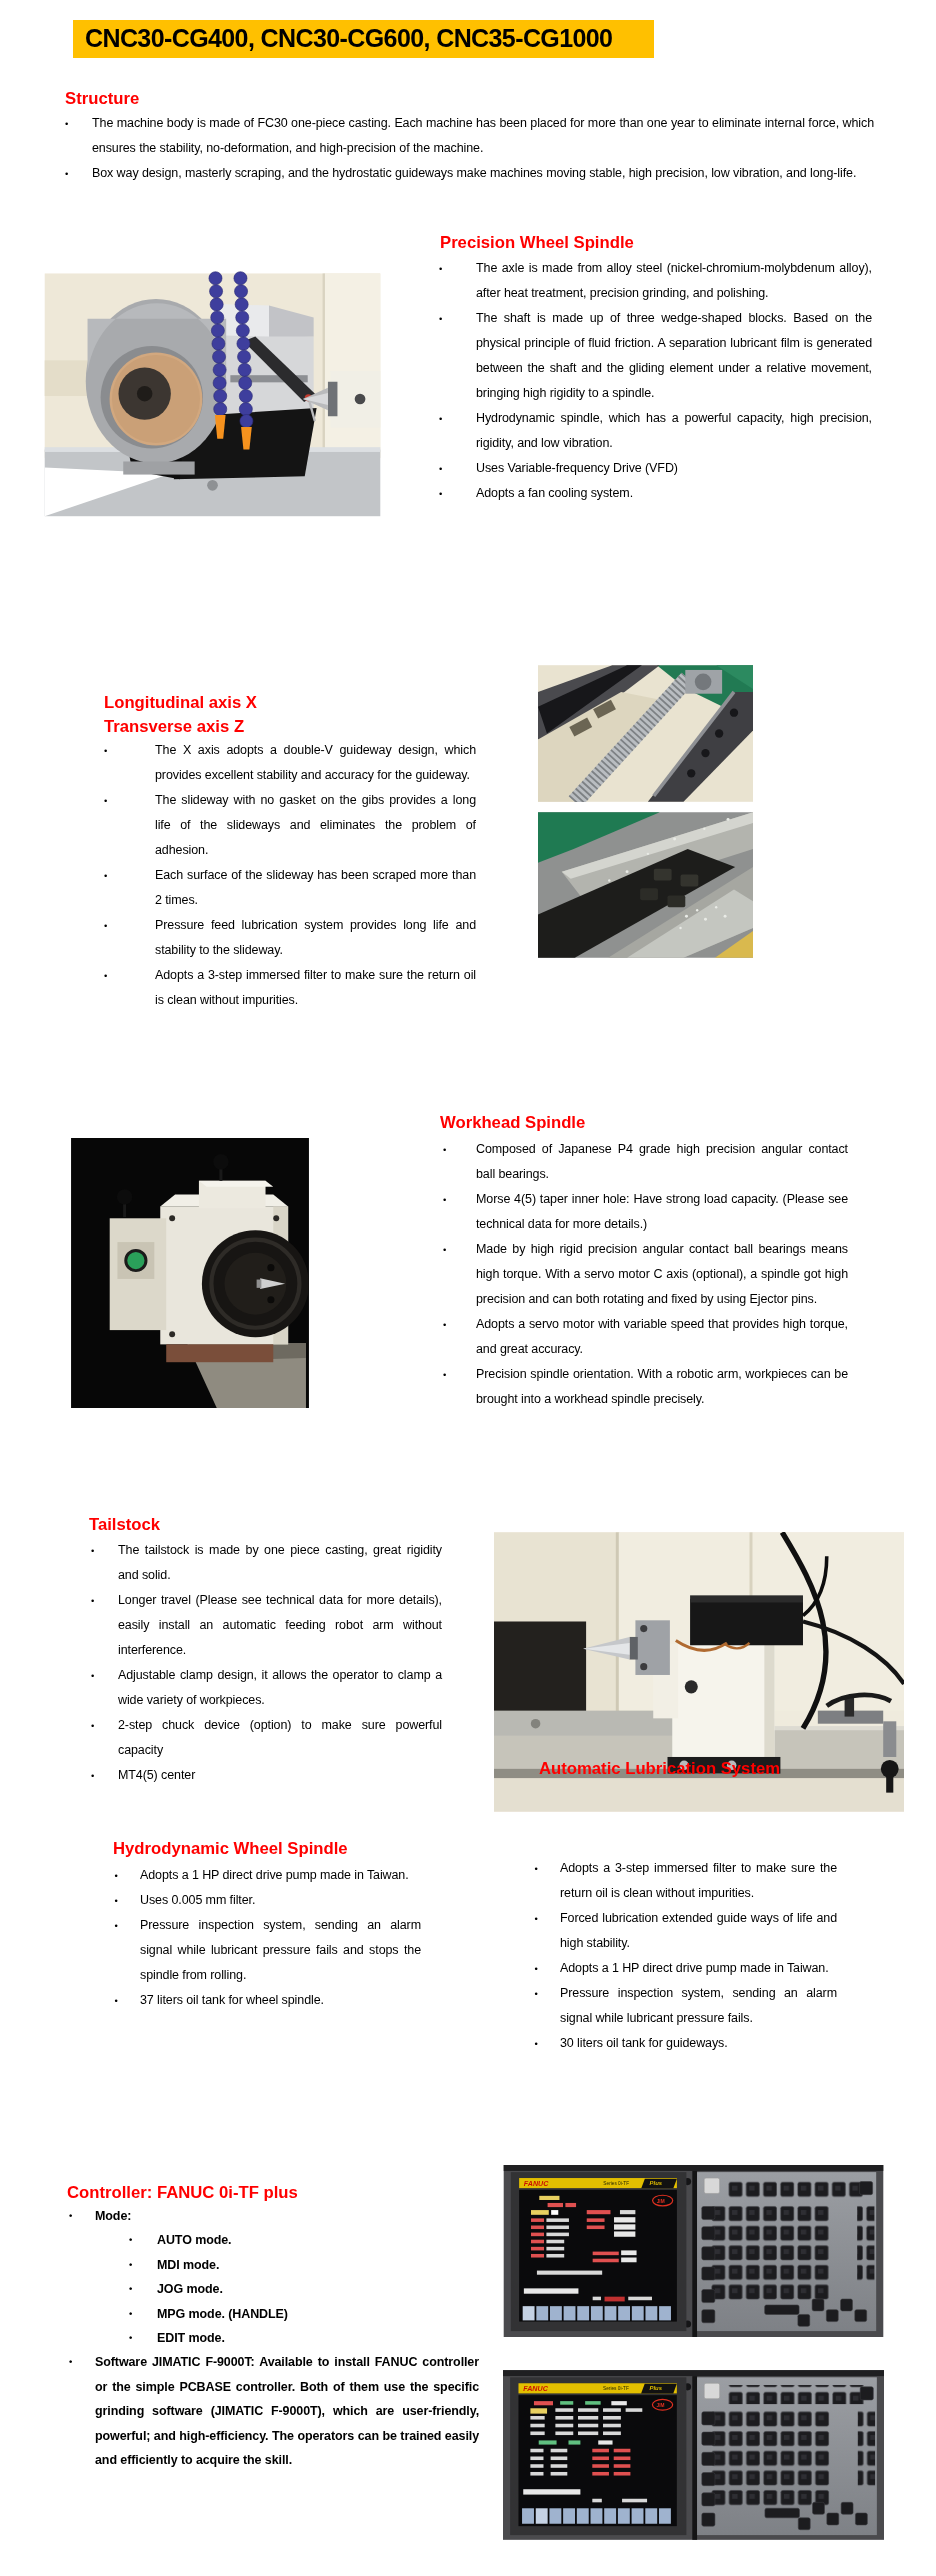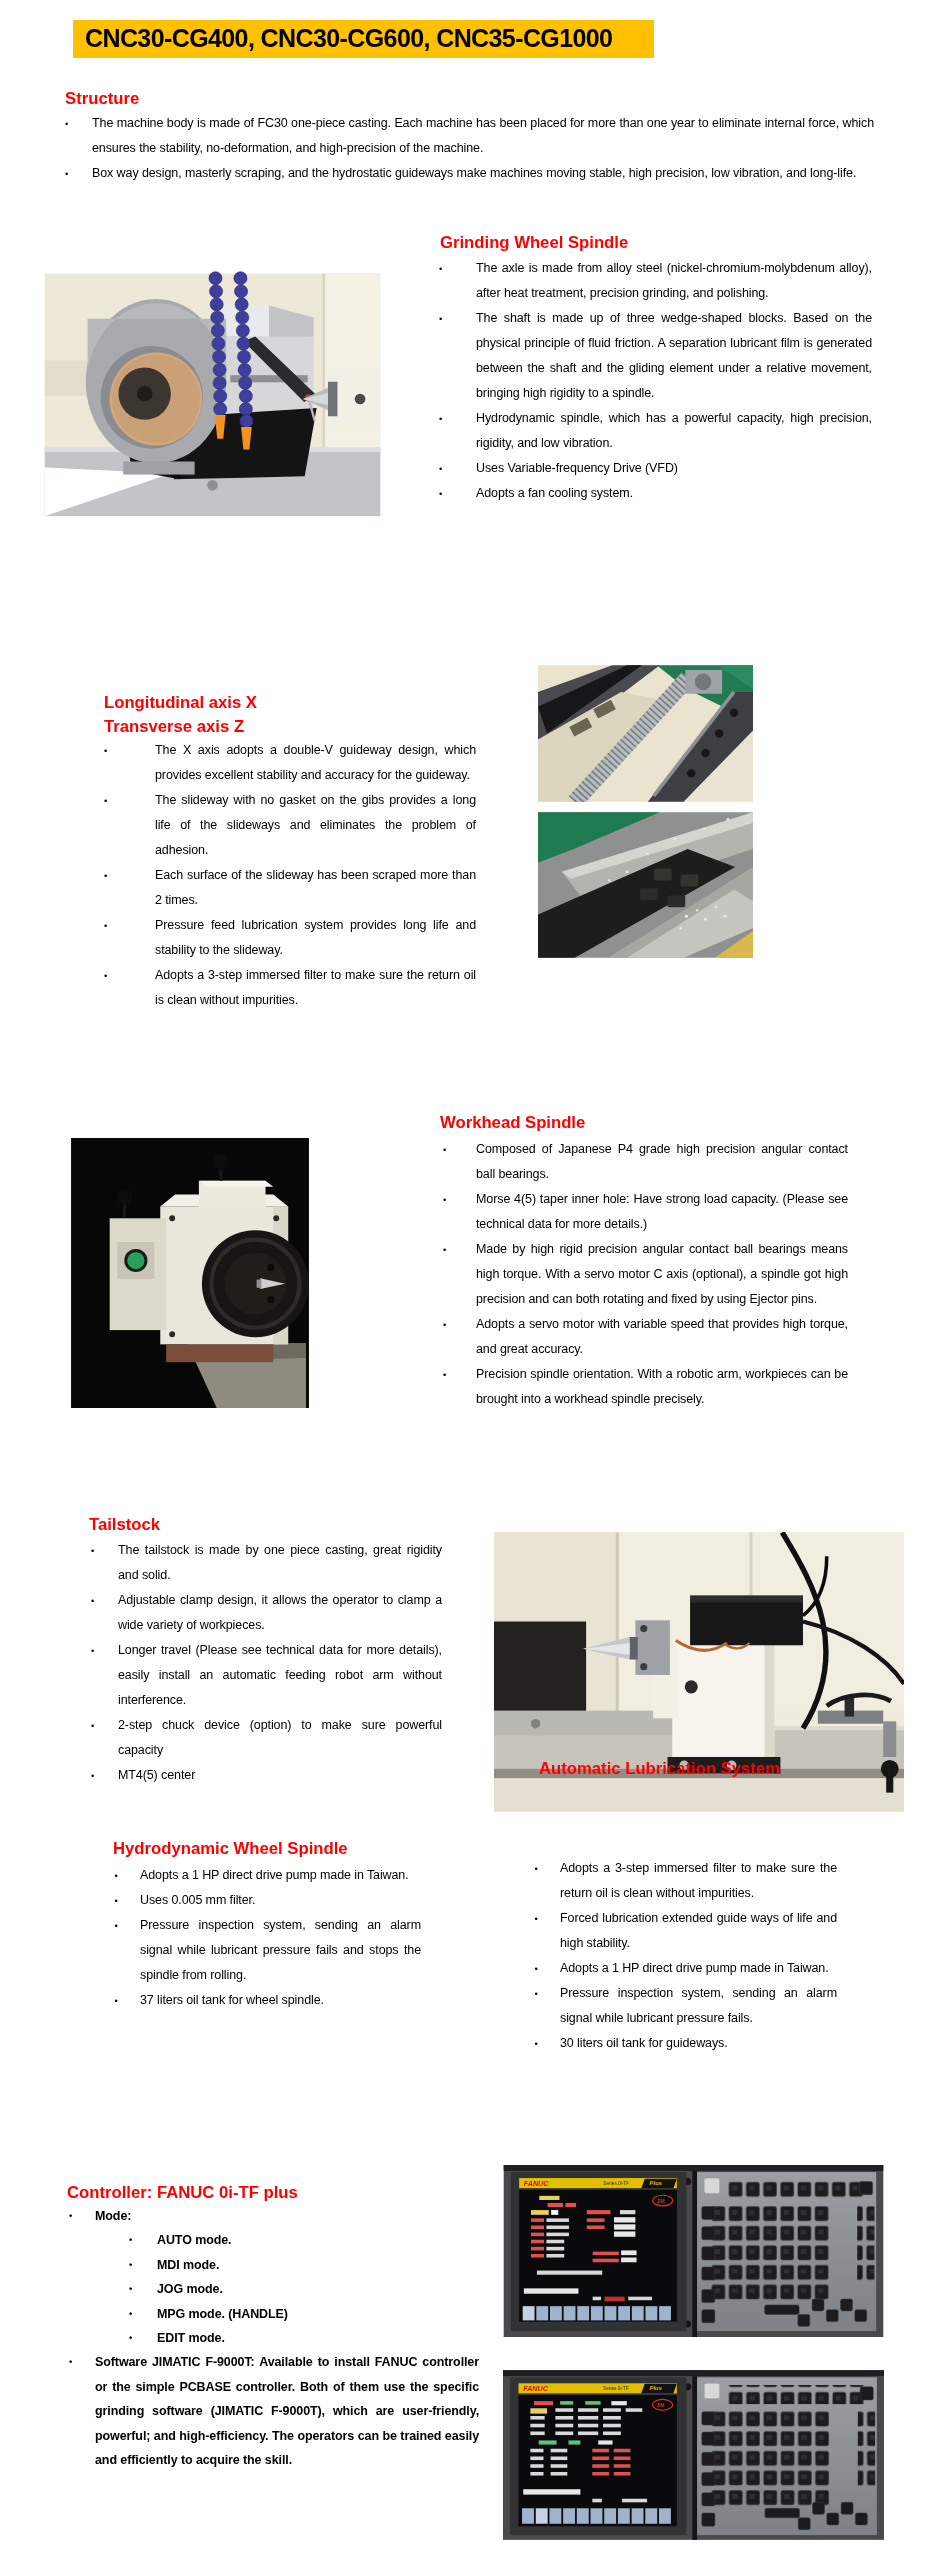--- a/index.html
+++ b/index.html
@@ -105,21 +105,21 @@
       <polygon points="348,262 366,262 362,300 352,300" fill="#f6921e"></polygon>
 
       <rect x="498" y="168" width="84" height="95" fill="#f1efe6"></rect>
       <circle cx="548" cy="215" r="9" fill="#4a4a4c"></circle>
       <rect x="494" y="186" width="16" height="58" fill="#6f7276"></rect>
       <polygon points="452,215 494,196 494,234" fill="#b9babc"></polygon>
       <polygon points="452,215 494,205 494,225" fill="#d8d9db"></polygon>
     </svg>
   </div>
 
-  <div class="sec-title" style="left:440px;top:233px;">Grinding Wheel Spindle</div>
+  <div class="sec-title" style="left:440px;top:233px;">Precision Wheel Spindle</div>
   <div class="blist" style="left:476px;top:256px;width:396px;--g:-37px;">
     <div class="bi">The axle is made from alloy steel (nickel-chromium-molybdenum alloy), after heat treatment, precision grinding, and polishing.</div>
     <div class="bi">The shaft is made up of three wedge-shaped blocks. Based on the physical principle of fluid friction. A separation lubricant film is generated between the shaft and the gliding element under a relative movement, bringing high rigidity to a spindle.</div>
     <div class="bi">Hydrodynamic spindle, which has a powerful capacity, high precision, rigidity, and low vibration.</div>
     <div class="bi left-al">Uses Variable-frequency Drive (VFD)</div>
     <div class="bi left-al">Adopts a fan cooling system.</div>
   </div>
 
   <div class="sec-title" style="left:104px;top:693px;">Longitudinal axis X</div>
   <div class="sec-title" style="left:104px;top:717px;">Transverse axis Z</div>
@@ -223,22 +223,22 @@
       <circle cx="170" cy="135" r="5" fill="#2c2a26"></circle>
       <circle cx="345" cy="135" r="5" fill="#2c2a26"></circle>
       <circle cx="170" cy="330" r="5" fill="#2c2a26"></circle>
       <rect x="160" y="347" width="180" height="30" fill="#7a4e3a"></rect>
     </svg>
   </div>
 
   <div class="sec-title" style="left:89px;top:1515px;">Tailstock</div>
   <div class="blist" style="left:118px;top:1538px;width:324px;--g:-27px;">
     <div class="bi">The tailstock is made by one piece casting, great rigidity and solid.</div>
+    <div class="bi">Longer travel (Please see technical data for more details), easily install an automatic feeding robot arm without interference.</div>
     <div class="bi">Adjustable clamp design, it allows the operator to clamp a wide variety of workpieces.</div>
-    <div class="bi">Longer travel (Please see technical data for more details), easily install an automatic feeding robot arm without interference.</div>
     <div class="bi">2-step chuck device (option) to make sure powerful capacity</div>
     <div class="bi left-al">MT4(5) center</div>
   </div>
 
   <div class="photo" style="left:494px;top:1532px;">
     <svg width="410" height="280" viewBox="0 0 690 470">
       <rect width="690" height="470" fill="#efebdd"></rect>
       <rect x="0" y="0" width="210" height="330" fill="#e8e3d2"></rect>
       <rect x="205" y="0" width="6" height="330" fill="#cfc9b5"></rect>
       <rect x="0" y="150" width="155" height="180" fill="#23211e"></rect>

